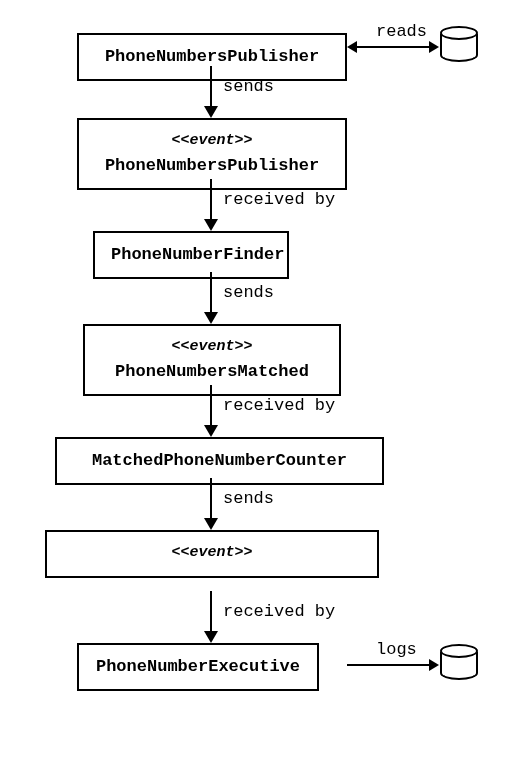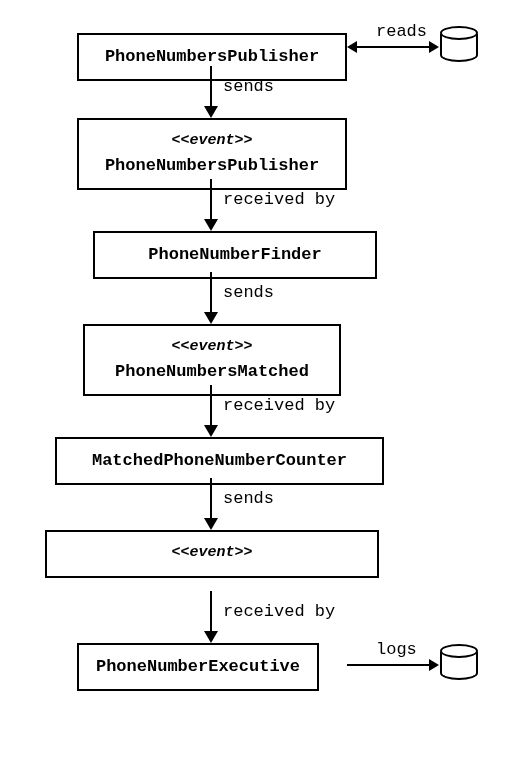--- a/index.html
+++ b/index.html
@@ -137,21 +137,21 @@
     <div class="stereotype">&lt;&lt;event&gt;&gt;</div>
     <div>PhoneNumbersPublisher</div>
   </div>
 
   <div class="arrow-v" style="top:179px; left:211px;">
     <div class="arrow-v-line" style="height:40px;"></div>
     <div class="arrow-head-down"></div>
   </div>
   <div class="arrow-label" style="left:223px; top:190px;">received by</div>
 
-  <div class="box" style="left:93px; top:231px; width:284px;">
+  <div class="box" style="left:93px; top:231px; width:196px;">
     <div>PhoneNumberFinder</div>
   </div>
 
   <div class="arrow-v" style="top:272px; left:211px;">
     <div class="arrow-v-line" style="height:40px;"></div>
     <div class="arrow-head-down"></div>
   </div>
   <div class="arrow-label" style="left:223px; top:283px;">sends</div>
 
   <div class="box" style="left:83px; top:324px; width:258px;">

